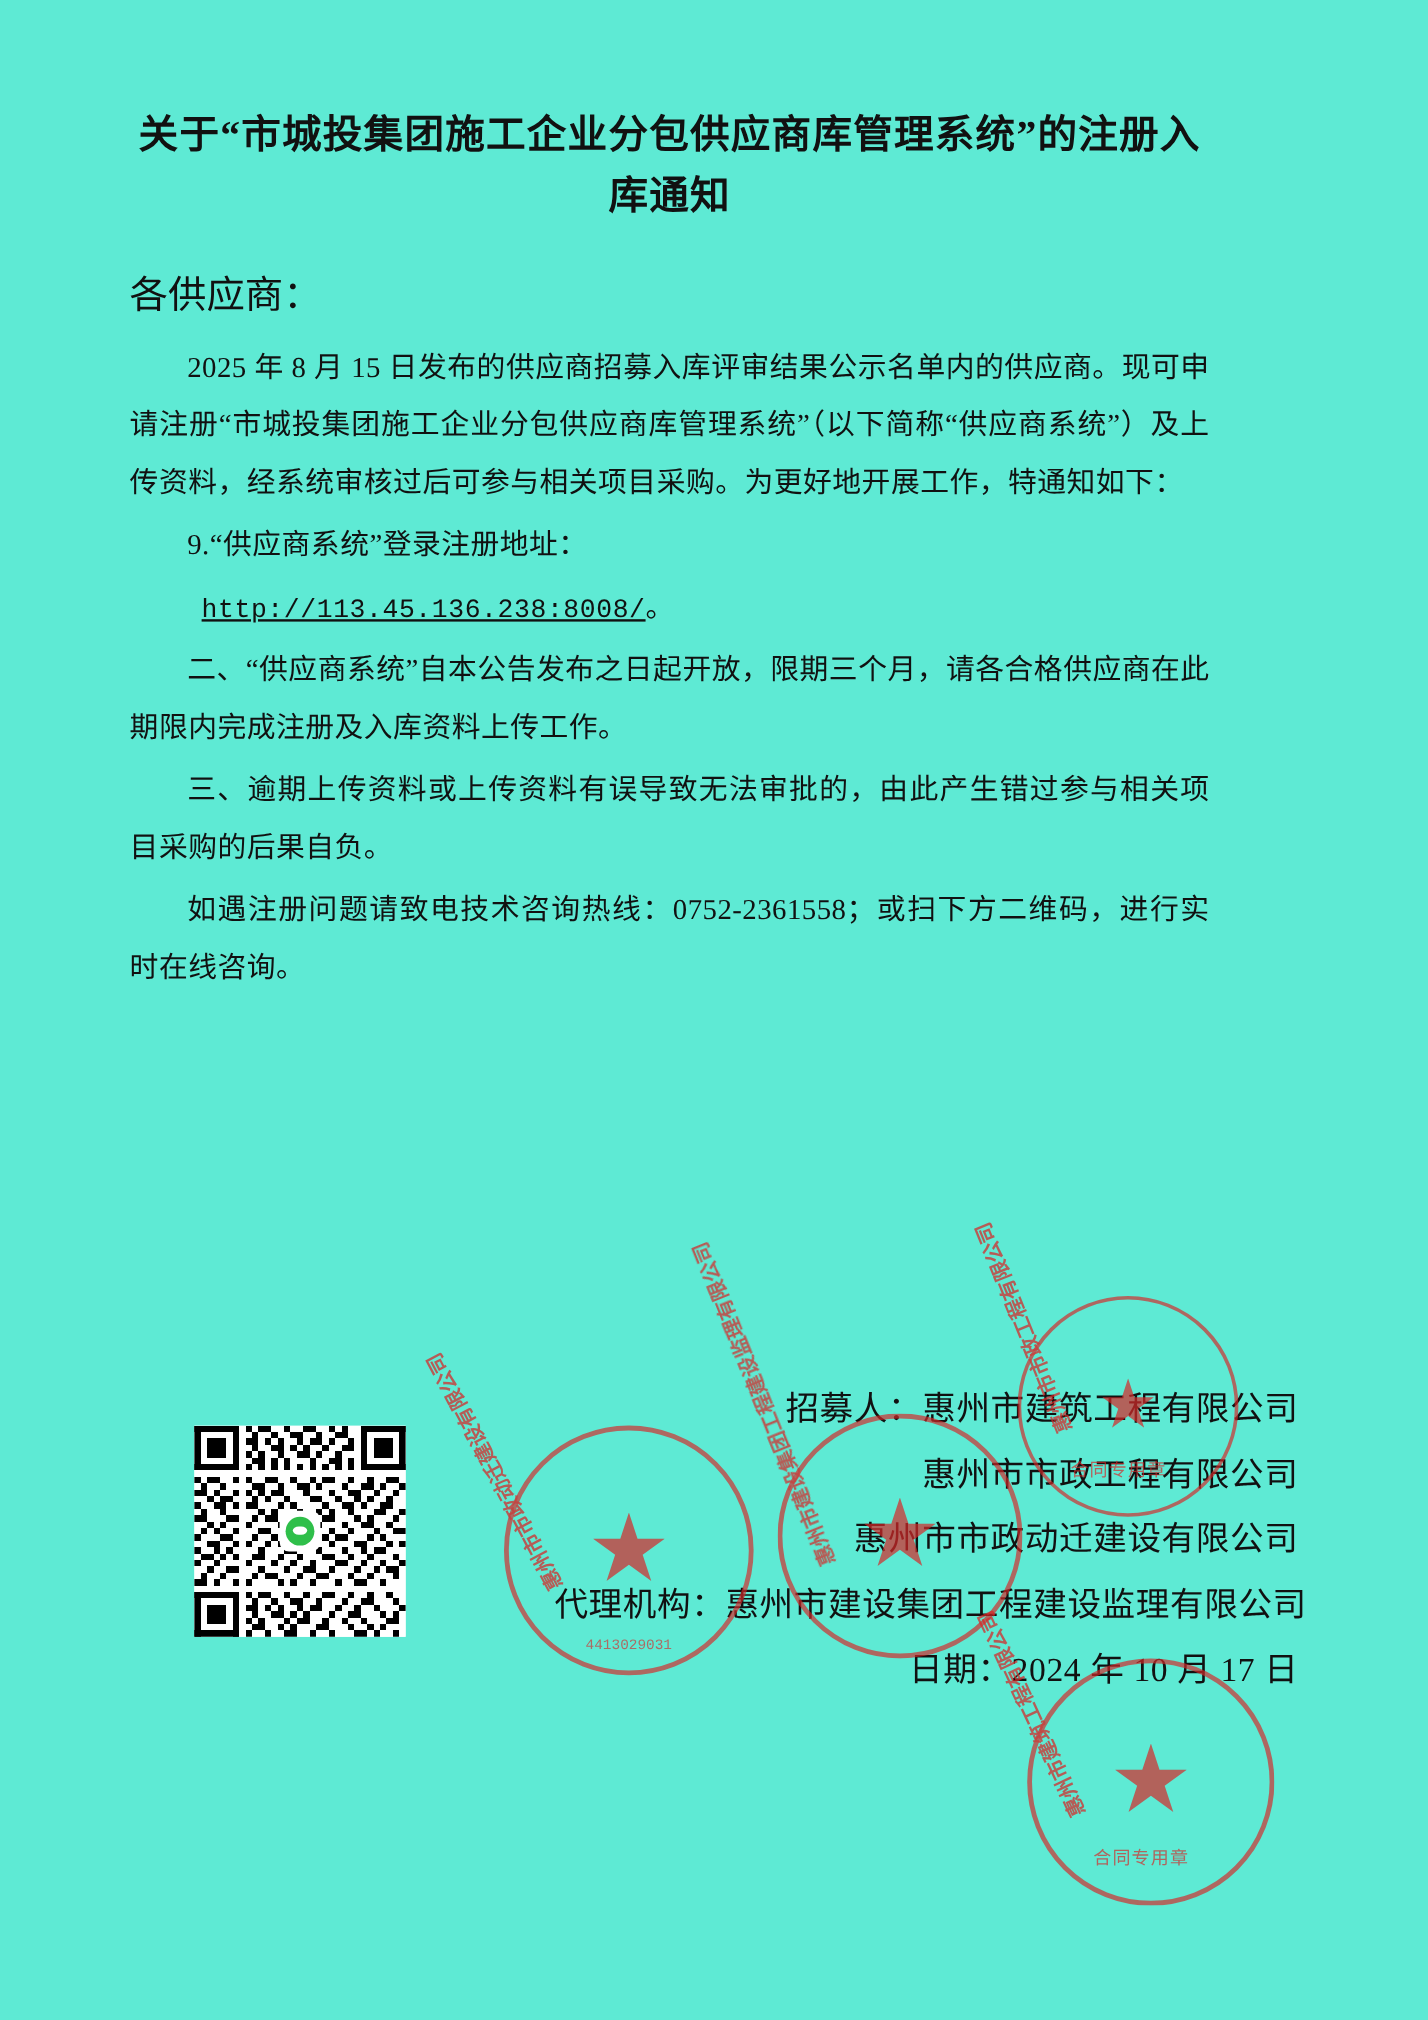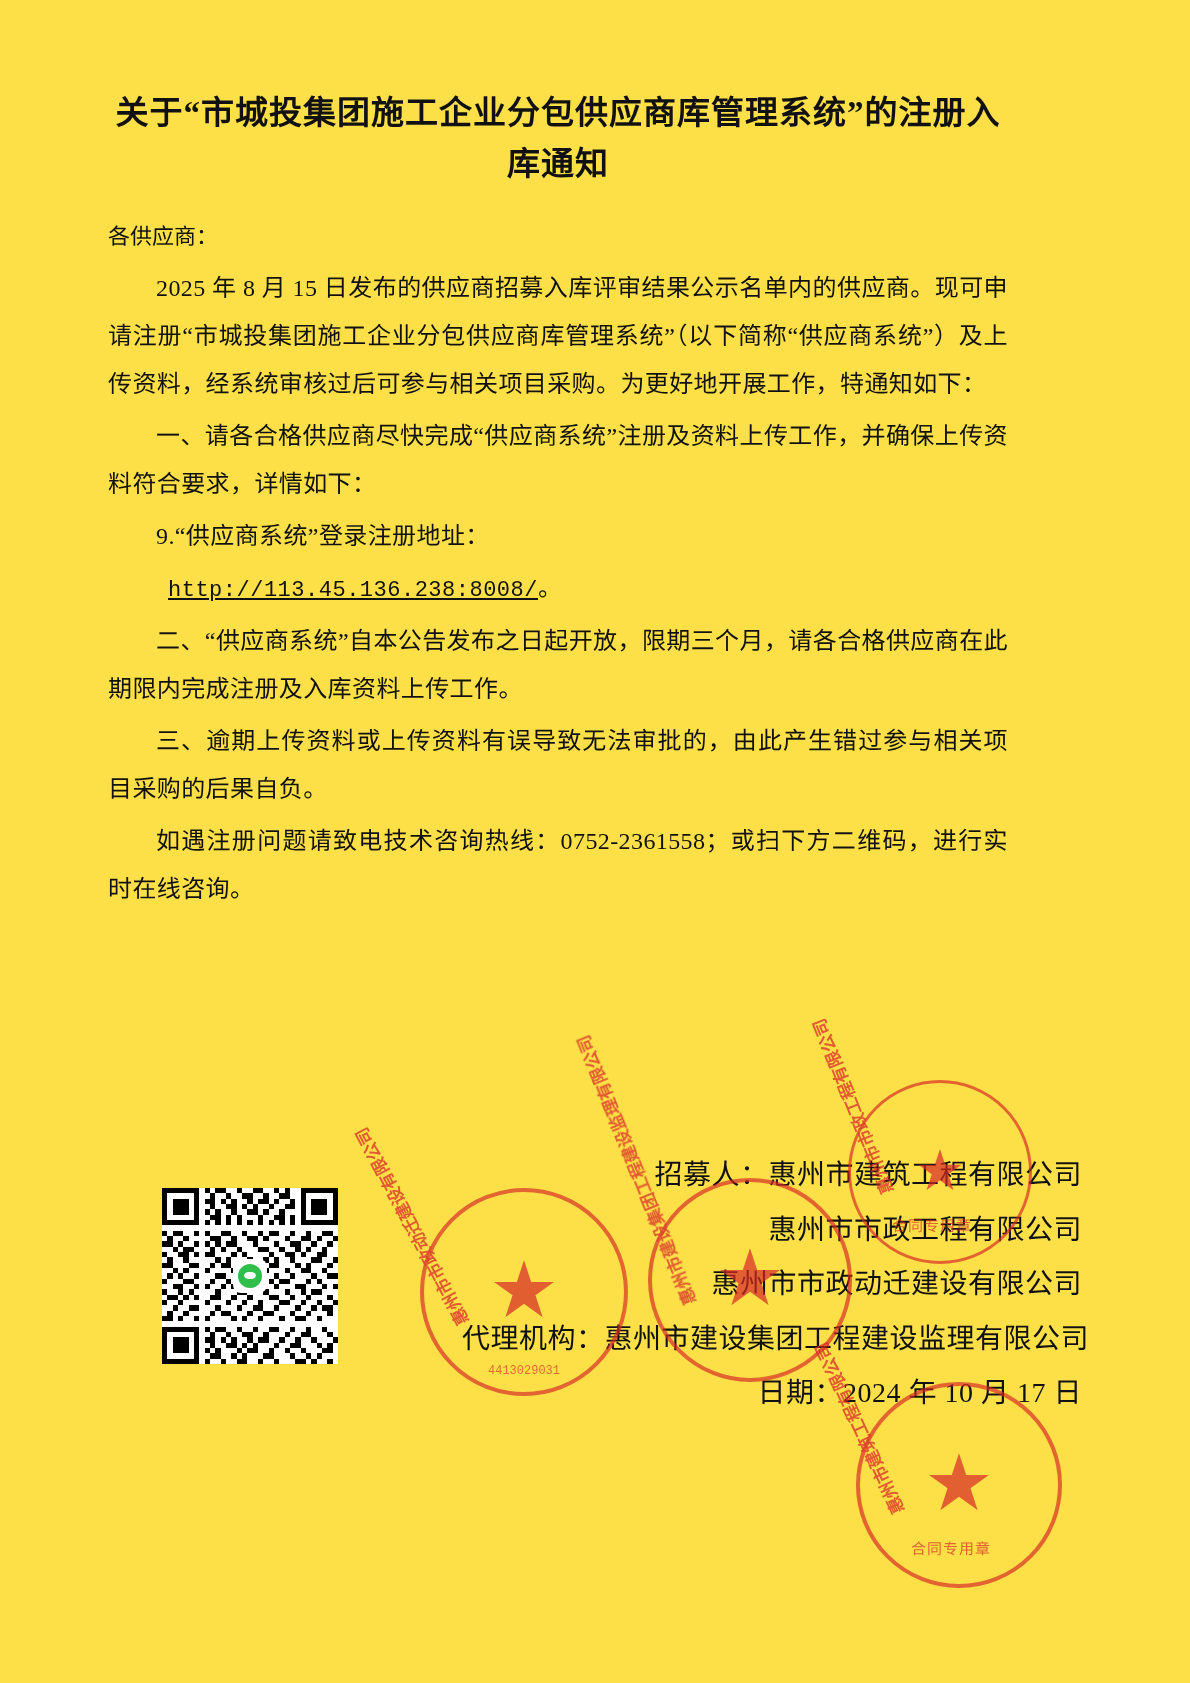--- a/index.html
+++ b/index.html
@@ -4,41 +4,41 @@
 <style>
   html, body {
     margin: 0;
     padding: 0;
     background: #ffffff;
   }
   .page {
     position: relative;
     width: 1190px;
     height: 1683px;
-    background: #fde047;
+    background: #5eead4;
     overflow: hidden;
     font-family: "Liberation Serif", "DejaVu Serif", serif;
     color: #111111;
   }
   .doc-body {
     position: absolute;
     left: 108px;
     top: 88px;
     width: 900px;
   }
   .doc-title {
     font-size: 33px;
     font-weight: bold;
     line-height: 1.55;
     text-align: center;
     letter-spacing: 1px;
     margin: 0 0 26px 0;
   }
   .salutation {
-    font-size: 22px;
+    font-size: 32px;
     line-height: 1.9;
     margin: 0 0 6px 0;
   }
   p.para {
     font-size: 24px;
     line-height: 2.0;
     margin: 0 0 4px 0;
     text-indent: 48px;
     text-align: justify;
     letter-spacing: 0.4px;
@@ -191,21 +191,20 @@
 <div class="page">
 
   <div class="doc-body">
 
     <h1 class="doc-title">关于“市城投集团施工企业分包供应商库管理系统”的注册入库通知</h1>
 
     <div class="salutation">各供应商：</div>
 
     <p class="para">2025 年 8 月 15 日发布的供应商招募入库评审结果公示名单内的供应商。现可申请注册“市城投集团施工企业分包供应商库管理系统”（以下简称“供应商系统”）及上传资料，经系统审核过后可参与相关项目采购。为更好地开展工作，特通知如下：</p>
 
-    <p class="para">一、请各合格供应商尽快完成“供应商系统”注册及资料上传工作，并确保上传资料符合要求，详情如下：</p>
 
     <p class="para">9.“供应商系统”登录注册地址：</p>
 
     <p class="link-line">
       <span class="url">http://113.45.136.238:8008/</span><span>。</span>
     </p>
 
 
     <p class="para">二、“供应商系统”自本公告发布之日起开放，限期三个月，请各合格供应商在此期限内完成注册及入库资料上传工作。</p>
 

